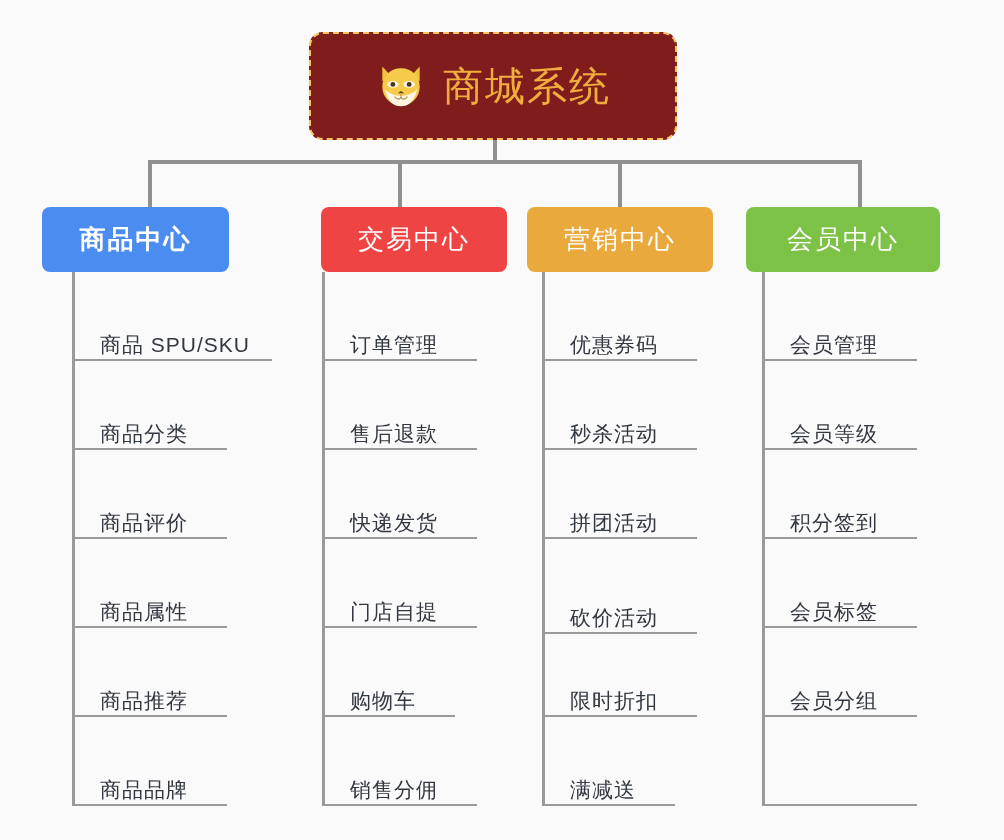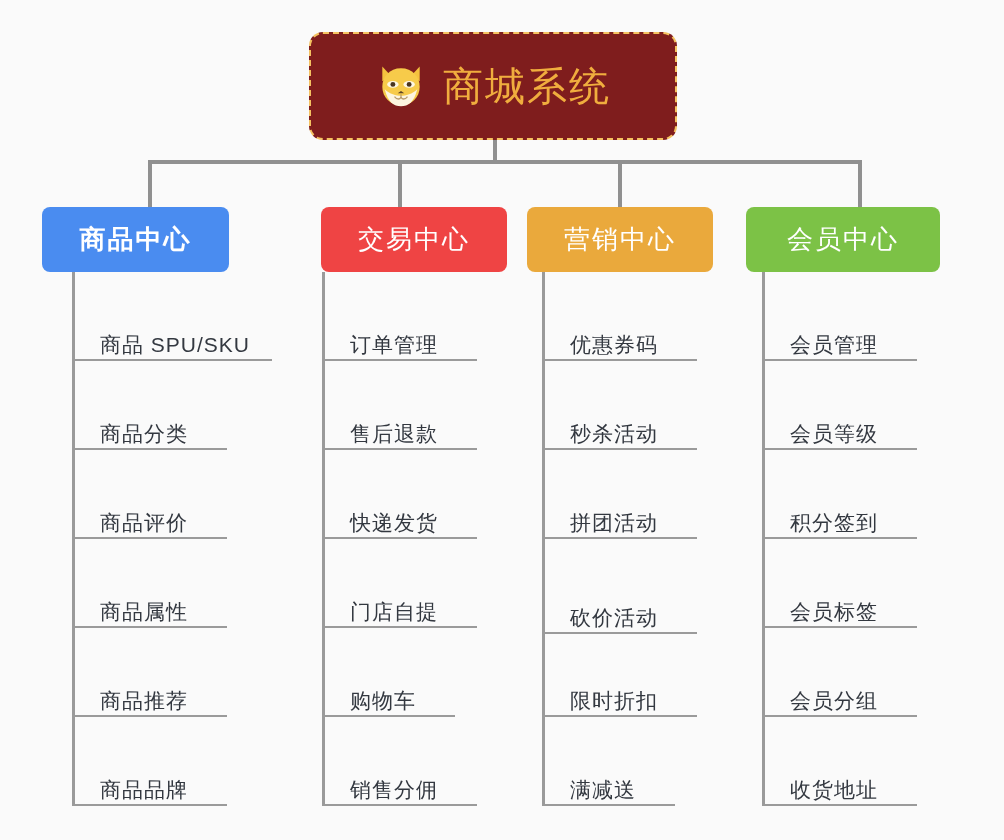--- a/index.html
+++ b/index.html
@@ -267,19 +267,18 @@
         </div>
         <div class="leaf" style="top: 267px;">
           <div class="leaf-label">会员标签</div>
           <div class="leaf-underline" style="width: 155px;"></div>
         </div>
         <div class="leaf" style="top: 356px;">
           <div class="leaf-label">会员分组</div>
           <div class="leaf-underline" style="width: 155px;"></div>
         </div>
         <div class="leaf" style="top: 445px;">
-          <div class="leaf-label">收货地址</div>
           <div class="leaf-underline" style="width: 155px;"></div>
         </div>
       </div>
     </div>
 
 </div>
 
 </body></html>

